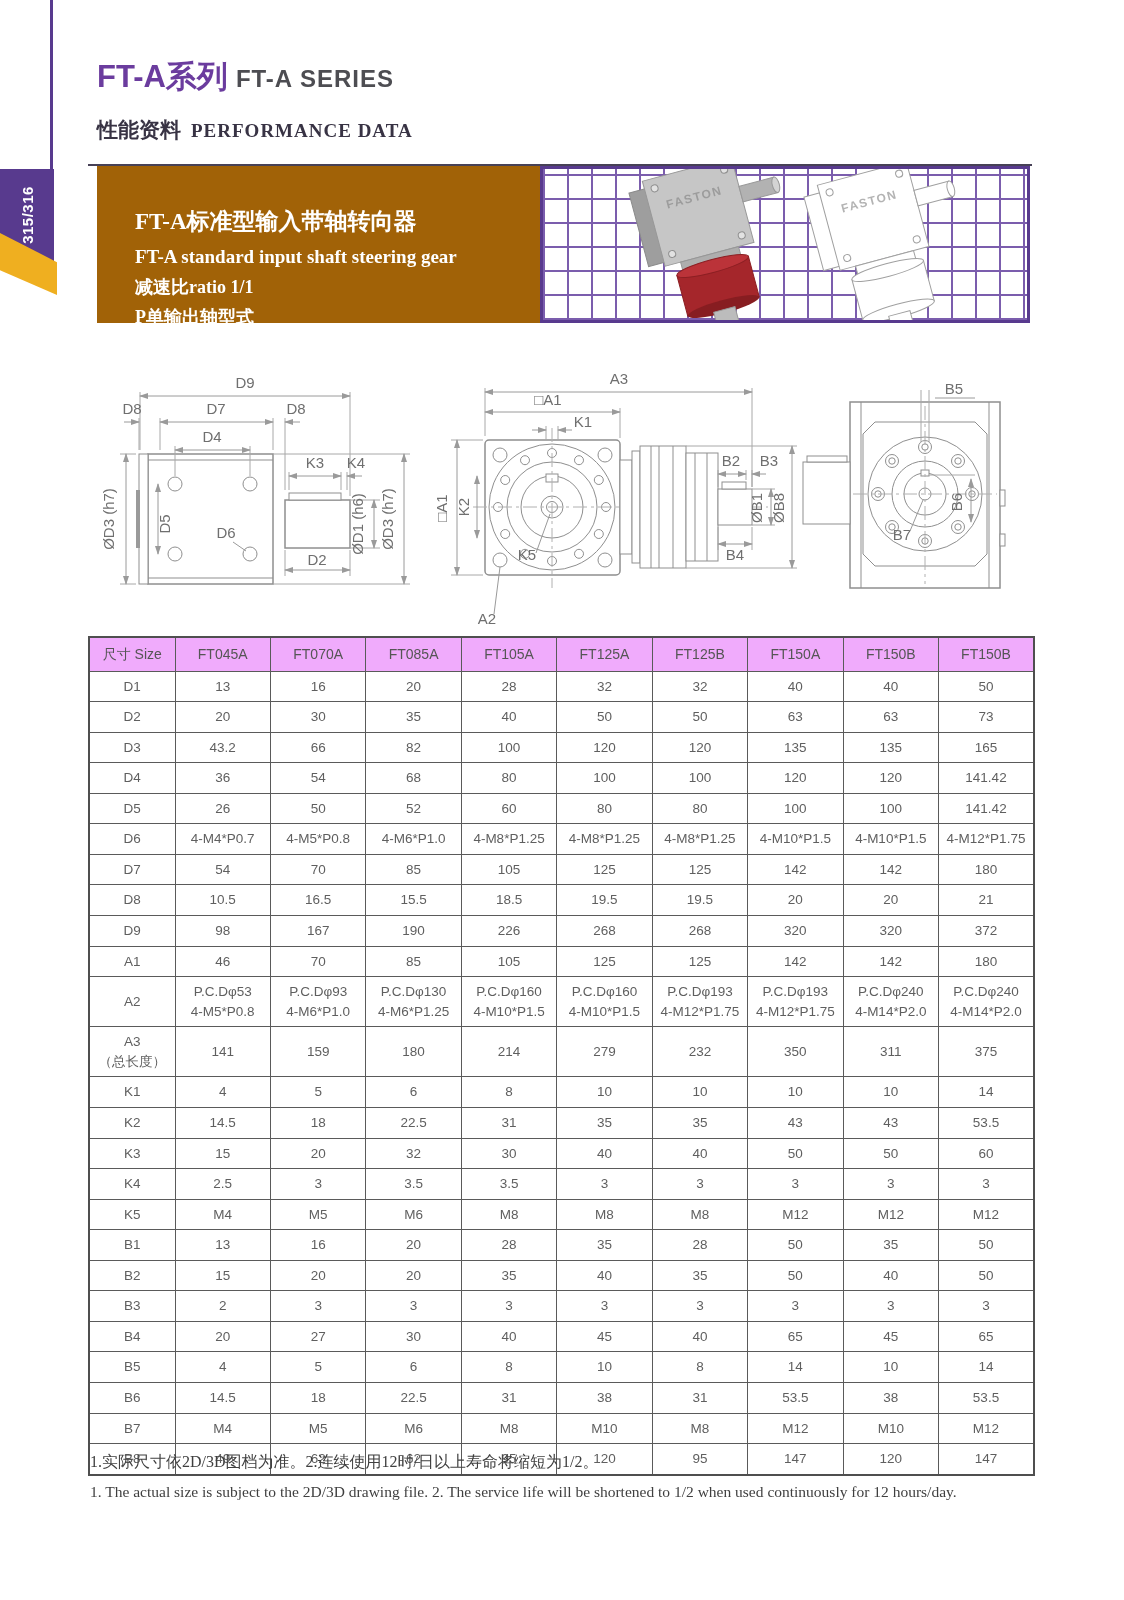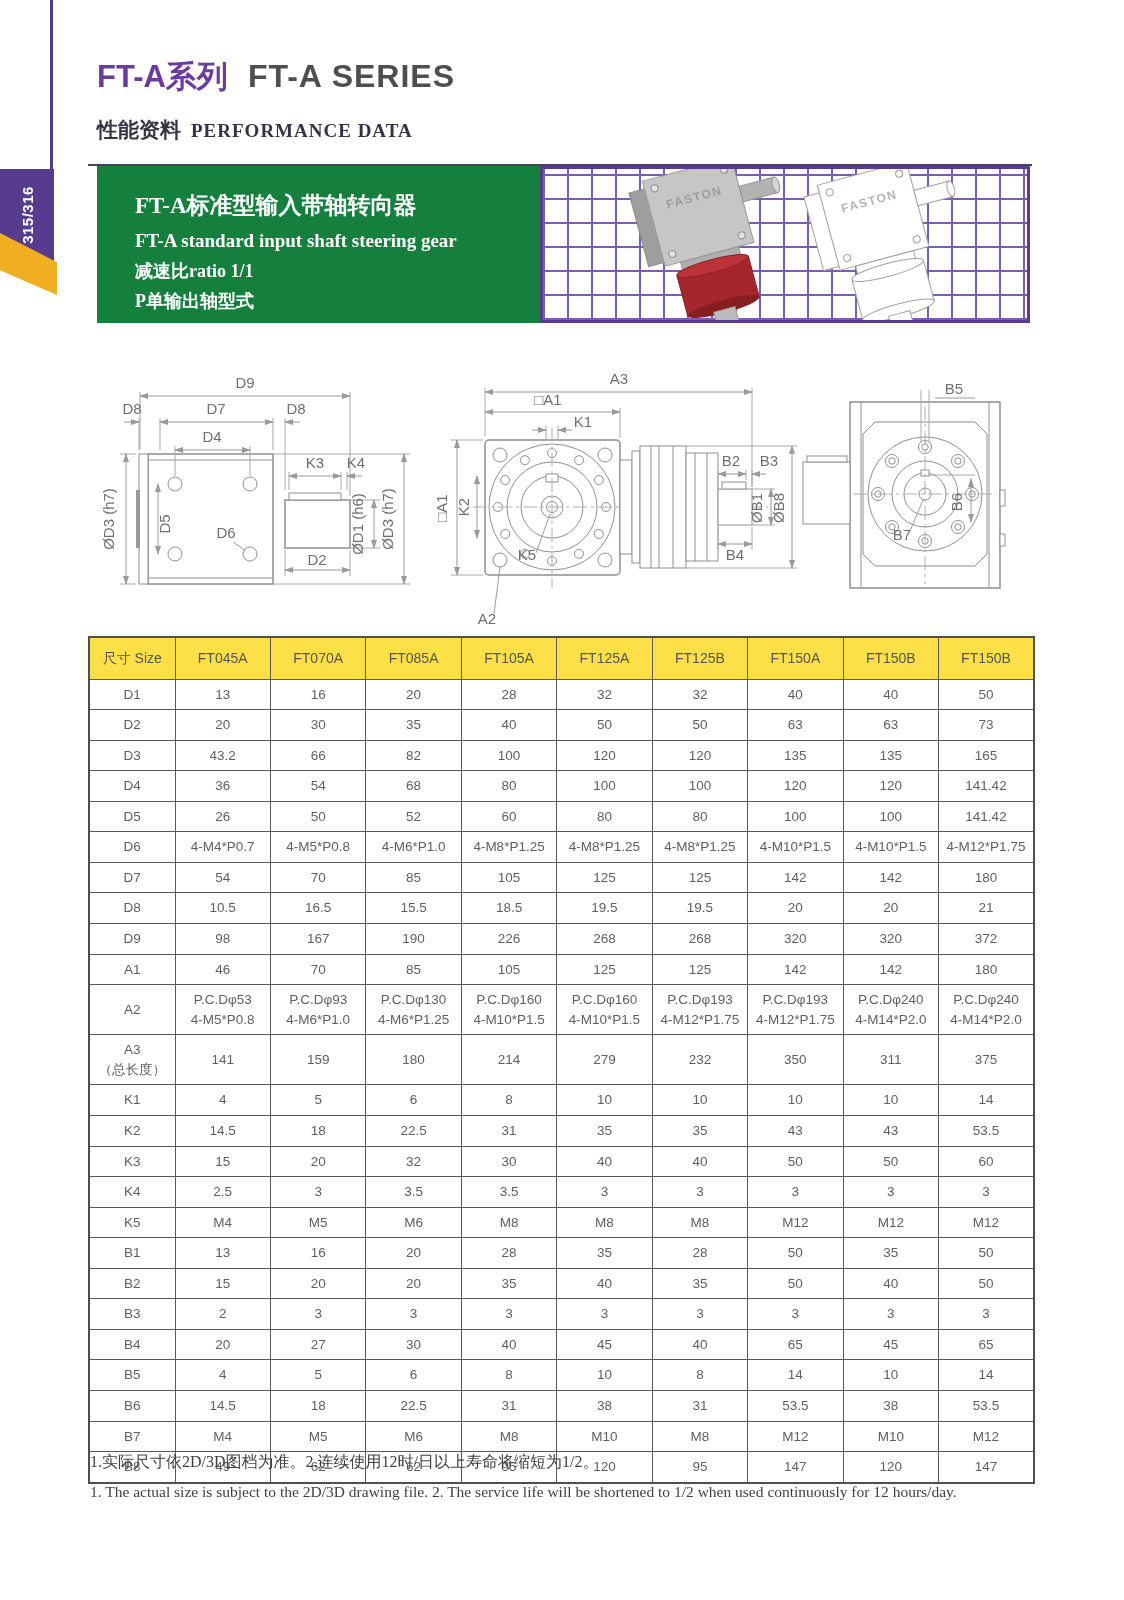--- a/index.html
+++ b/index.html
@@ -16,33 +16,33 @@
   }
   .side-tab span {
     position:absolute; left:50%; top:38%; transform:translate(-50%,-50%) rotate(-90deg);
     color:#fff; font-weight:bold; font-size:15px; letter-spacing:.5px; white-space:nowrap;
   }
   .side-yellow {
     position:absolute; left:0; top:233px; width:57px; height:62px; background:#efaf20;
     clip-path:polygon(0 0,100% 47%,100% 100%,0 60%);
   }
   
-  .title-row { position:absolute; left:97px; top:56px; display:flex; align-items:baseline; gap:20px; }
+  .title-row { position:absolute; left:97px; top:56px; display:flex; align-items:baseline; }
   .title-zh { color:#6b3c9e; font-size:31px; font-weight:bold; }
-  .title-en { color:#4d4d52; font-size:32px; font-weight:bold; letter-spacing:1px; }
+  .title-en { color:#4d4d52; font-size:24px; font-weight:bold; letter-spacing:1px;margin-left:8px; }
   .section-row {
     position:absolute; left:88px; top:116px; width:944px;
     border-bottom:2px solid #474156; padding-bottom:20px; padding-left:9px;
     font-family:"Liberation Serif", serif;
   }
   .section-zh { color:#383344; font-size:21px; font-weight:bold; }
   .section-en { color:#383344; font-size:19px; font-weight:bold; letter-spacing:1px; margin-left:6px; }
   
   .banner { position:absolute; left:97px; top:166px; width:933px; height:157px; display:flex; }
-  .banner-text { width:443px; background:#15803d; color:#fff; padding:24px 0 0 38px; }
+  .banner-text { width:443px; background:#a16207; color:#fff; padding:40px 0 0 38px; }
   .banner-text .l1 { font-size:23px; font-weight:bold; font-family:"Liberation Serif", serif; margin-bottom:9px; }
   .banner-text .l2 { font-size:19px; font-weight:bold; font-family:"Liberation Serif", serif; margin-bottom:7px; }
   .banner-text .l3, .banner-text .l4 { font-size:18px; font-weight:bold; font-family:"Liberation Serif", serif; margin-bottom:6px; }
   .banner-grid {
     flex:1; position:relative; overflow:hidden; background:#fff;
     border:3px solid #583a8e;
     background-image:
       repeating-linear-gradient(0deg,#7b5dad 0 2px,transparent 2px 24px),
       repeating-linear-gradient(90deg,#7b5dad 0 2px,transparent 2px 24px);
   }
@@ -57,21 +57,21 @@
   .dpart2{ stroke:#8f8f8f; stroke-width:1; fill:#ffffff; }
   .dcl  { stroke:#b0b0b0; stroke-width:1; fill:none; stroke-dasharray:14 4 3 4; }
   
   .spec-wrap { position:absolute; left:88px; top:636px; width:947px; }
   table.spec { width:100%; border-collapse:collapse; border:2px solid #4f4f4f; table-layout:fixed; }
   table.spec th, table.spec td {
     border:1px solid #5a5a5a; text-align:center; vertical-align:middle;
     font-size:13.5px; color:#5f5f5f; font-weight:normal;
     padding:5px 2px; white-space:pre-line; line-height:1.45;
   }
-  table.spec thead th { background:#fde047; height:42px; font-size:14px; color:#555; }
+  table.spec thead th { background:#f0abfc; height:34px; font-size:14px; color:#555; }
   table.spec col.c0 { width:86px; }
   
   .notes { position:absolute; left:90px; top:1452px; font-family:"Liberation Serif", serif; color:#3f3f3f; }
   .notes .n1 { font-size:16px; margin-bottom:10px; }
   .notes .n2 { font-size:15.5px; }
 </style>
 </head>
 <body>
 
 <div class="side-line"></div>

